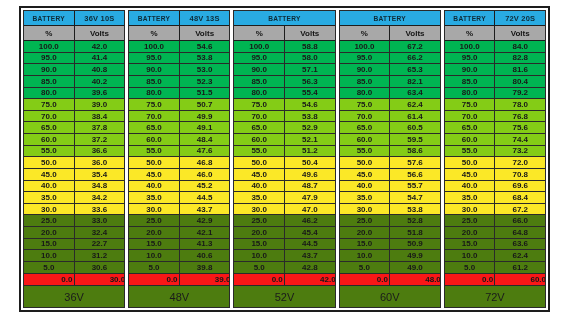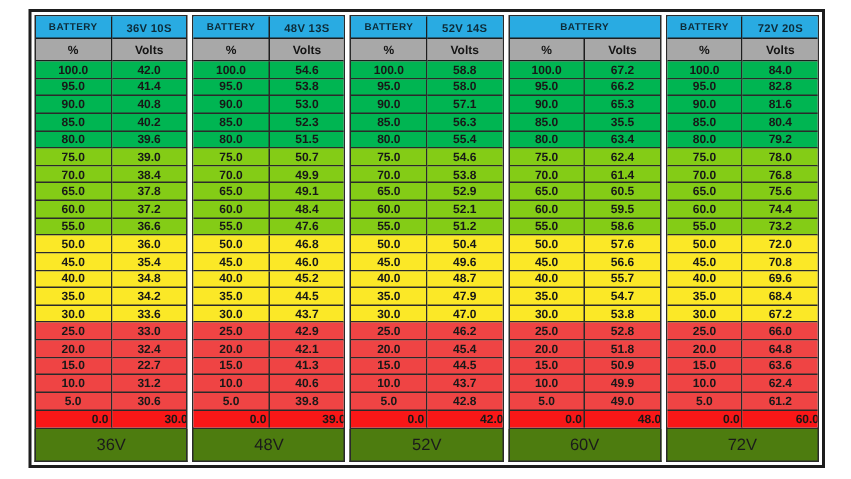--- a/index.html
+++ b/index.html
@@ -131,21 +131,21 @@
     overflow: hidden;
     white-space: nowrap;
   }
   .data-row .dcell:last-child { border-right: none; }
   .data-row:last-child .dcell { border-bottom: none; padding-left: 36px; }
 
   
   .band-dark-green  { background: #00b552; }
   .band-light-green { background: #84cc16; }
   .band-yellow      { background: #fbe827; }
-  .band-orange      { background: #ef4444; }
+  .band-orange      { background: #4d7c0f; }
   .band-red         { background: #f91717; }
 
   
   #footer-row {
     display: flex;
     flex-direction: row;
     height: 22px;
     flex: 0 0 22px;
     gap: 3px;
     margin-top: 0;
@@ -362,21 +362,20 @@
             </div>
             <div class="data-row">
               <div class="dcell band-red">0.0</div>
               <div class="dcell band-red">39.0</div>
             </div>
           </div>
         </div>
         <div class="voltage-group">
           <div class="group-header">
             <div class="hcell battery-label">BATTERY</div>
-            <div class="hcell">52V 14S</div>
           </div>
           <div class="group-subheader">
             <div class="scell">%</div>
             <div class="scell">Volts</div>
           </div>
           <div class="group-body">
             <div class="data-row">
               <div class="dcell band-dark-green">100.0</div>
               <div class="dcell band-dark-green">58.8</div>
             </div>
@@ -478,21 +477,21 @@
             <div class="data-row">
               <div class="dcell band-dark-green">95.0</div>
               <div class="dcell band-dark-green">66.2</div>
             </div>
             <div class="data-row">
               <div class="dcell band-dark-green">90.0</div>
               <div class="dcell band-dark-green">65.3</div>
             </div>
             <div class="data-row">
               <div class="dcell band-dark-green">85.0</div>
-              <div class="dcell band-dark-green">35.5</div>
+              <div class="dcell band-dark-green">82.1</div>
             </div>
             <div class="data-row">
               <div class="dcell band-dark-green">80.0</div>
               <div class="dcell band-dark-green">63.4</div>
             </div>
             <div class="data-row">
               <div class="dcell band-light-green">75.0</div>
               <div class="dcell band-light-green">62.4</div>
             </div>
             <div class="data-row">

